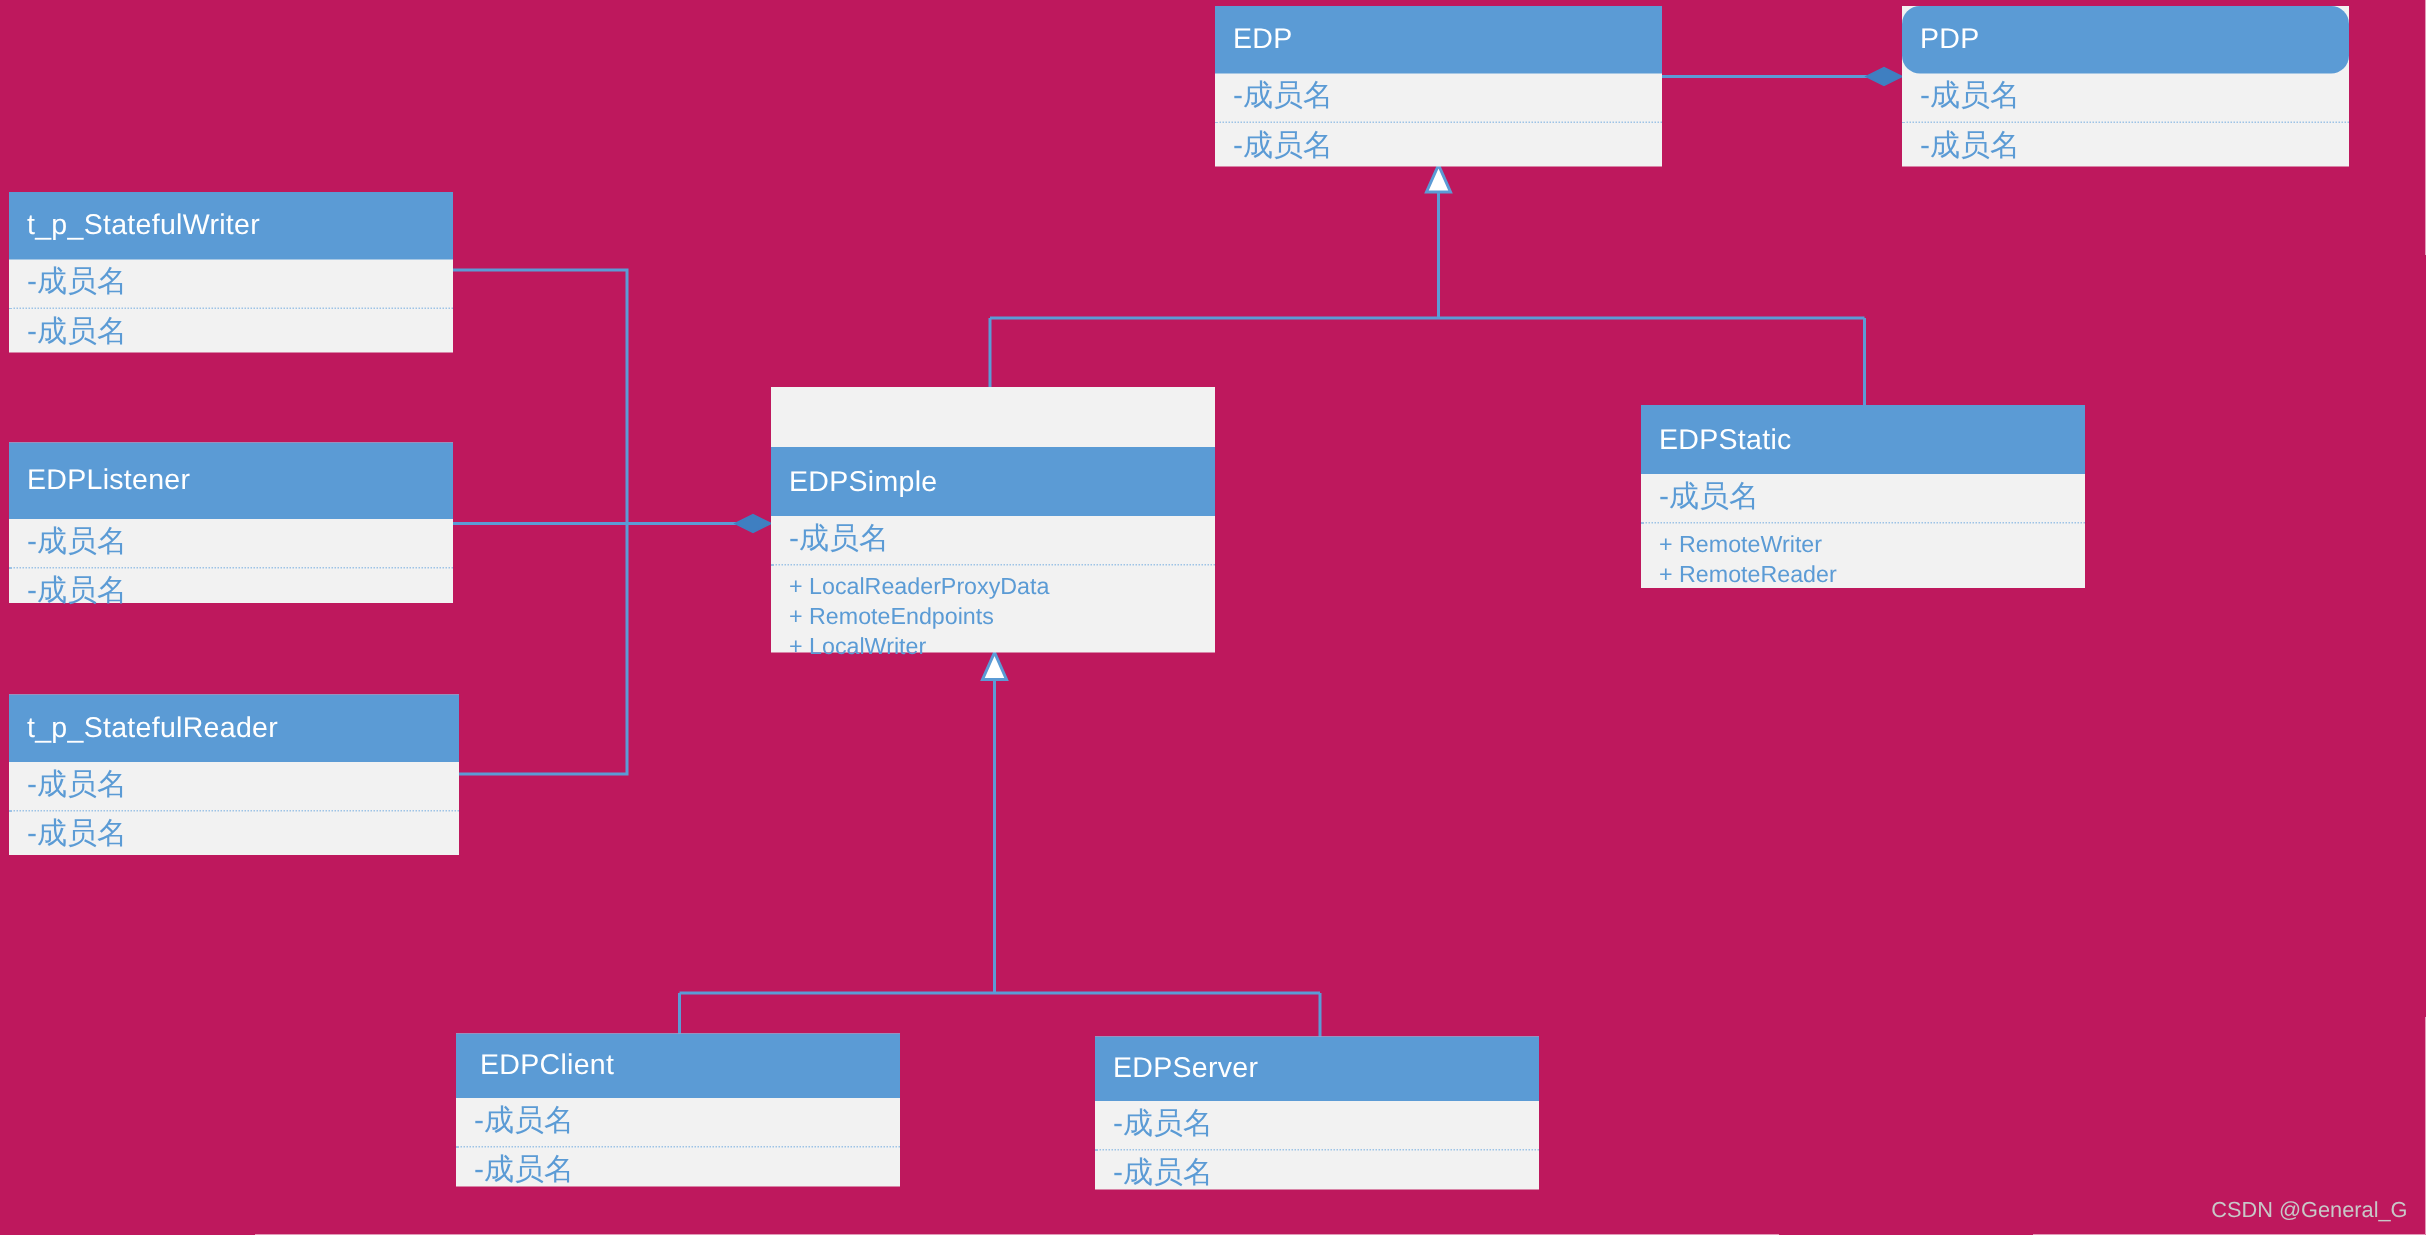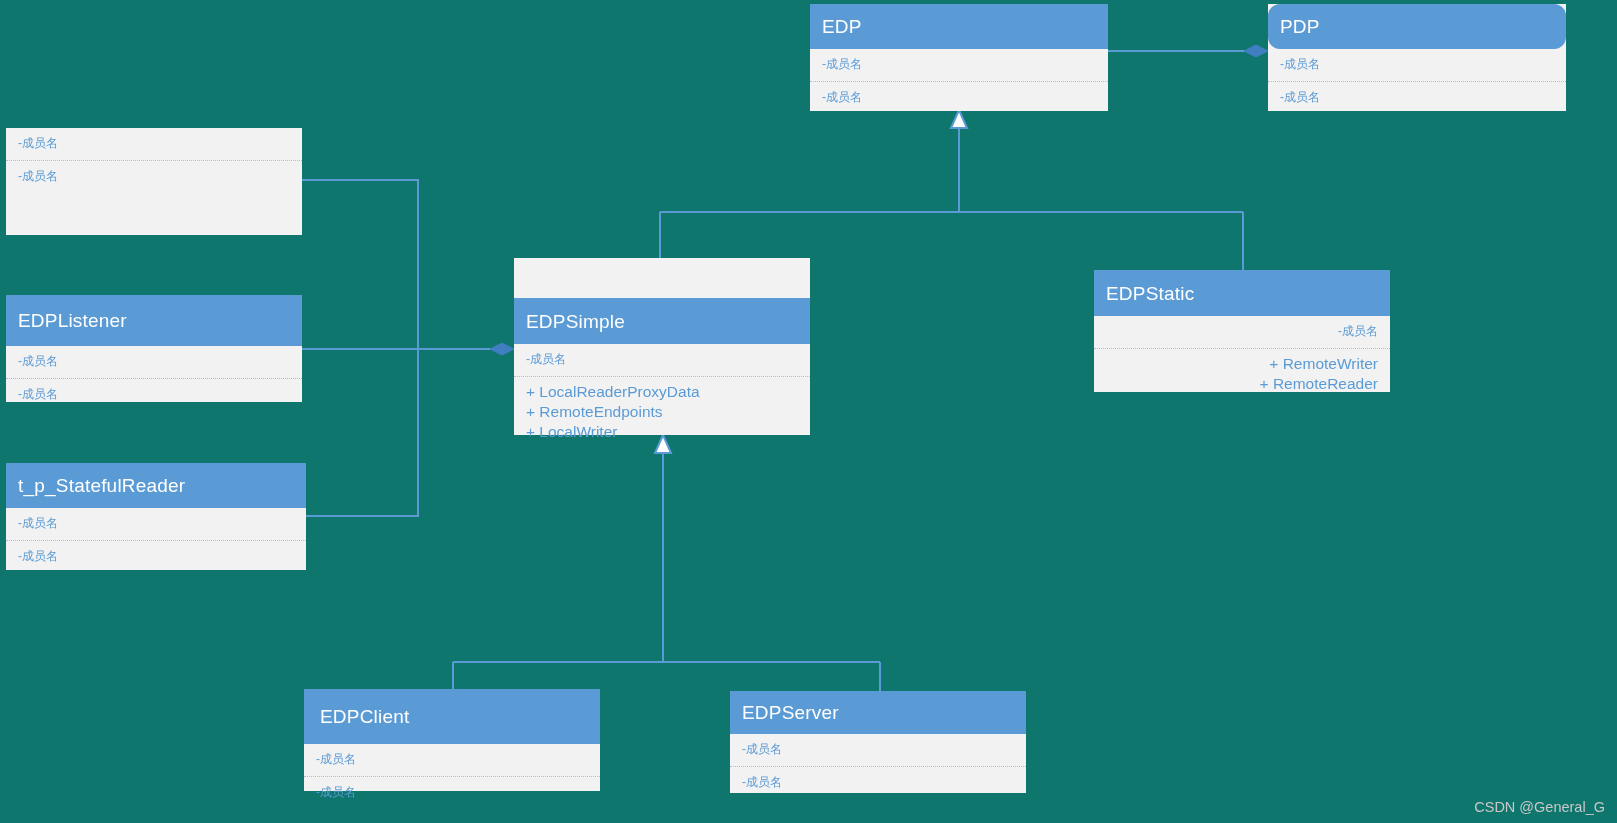--- a/index.html
+++ b/index.html
@@ -8,21 +8,21 @@
     padding: 0;
     background: #ffffff;
   }
   body {
     font-family: "Liberation Sans", sans-serif;
   }
   #canvas {
     position: relative;
     width: 1617px;
     height: 823px;
-    background: #0f766e;
+    background: #be185d;
     overflow: hidden;
   }
   
   #connectors {
     position: absolute;
     left: 0;
     top: 0;
     width: 1617px;
     height: 823px;
     pointer-events: none;
@@ -47,21 +47,21 @@
   }
   .uml-compartment {
     box-sizing: border-box;
     padding: 5px 12px 6px 12px;
   }
   .uml-compartment + .uml-compartment {
     border-top: 1px dotted #9dc3e6;
   }
   .uml-member {
     color: #5b9bd5;
-    font-size: 12px;
+    font-size: 20px;
     line-height: 21px;
     white-space: nowrap;
   }
   .uml-member.op {
     font-size: 15.5px;
     line-height: 20px;
   }
   
   #watermark {
     position: absolute;
@@ -129,20 +129,21 @@
       <div class="uml-class" style="left: 1268px; top: 4px; width: 298px; height: 107px;">
         <div class="uml-header" style="height: 45px; border-radius: 12px;">PDP</div>
         <div class="uml-compartment">
           <div class="uml-member">-成员名</div>
         </div>
         <div class="uml-compartment">
           <div class="uml-member">-成员名</div>
         </div>
       </div>
       <div class="uml-class" style="left: 6px; top: 128px; width: 296px; height: 107px;">
+        <div class="uml-header" style="height: 45px;">t_p_StatefulWriter</div>
         <div class="uml-compartment">
           <div class="uml-member">-成员名</div>
         </div>
         <div class="uml-compartment">
           <div class="uml-member">-成员名</div>
         </div>
       </div>
       <div class="uml-class" style="left: 6px; top: 295px; width: 296px; height: 107px;">
         <div class="uml-header" style="height: 51px;">EDPListener</div>
         <div class="uml-compartment">
@@ -165,32 +166,32 @@
         <div class="uml-header" style="height: 46px; margin-top: 40px;">EDPSimple</div>
         <div class="uml-compartment">
           <div class="uml-member">-成员名</div>
         </div>
         <div class="uml-compartment">
           <div class="uml-member op">+ LocalReaderProxyData</div>
           <div class="uml-member op">+ RemoteEndpoints</div>
           <div class="uml-member op">+ LocalWriter</div>
         </div>
       </div>
-      <div class="uml-class" style="left: 1094px; top: 270px; width: 296px; height: 122px; text-align: right;">
+      <div class="uml-class" style="left: 1094px; top: 270px; width: 296px; height: 122px;">
         <div class="uml-header" style="height: 46px;">EDPStatic</div>
         <div class="uml-compartment">
           <div class="uml-member">-成员名</div>
         </div>
         <div class="uml-compartment">
           <div class="uml-member op">+ RemoteWriter</div>
           <div class="uml-member op">+ RemoteReader</div>
         </div>
       </div>
       <div class="uml-class" style="left: 304px; top: 689px; width: 296px; height: 102px;">
-        <div class="uml-header" style="height: 55px; padding-left: 16px;">EDPClient</div>
+        <div class="uml-header" style="height: 43px; padding-left: 16px;">EDPClient</div>
         <div class="uml-compartment">
           <div class="uml-member">-成员名</div>
         </div>
         <div class="uml-compartment">
           <div class="uml-member">-成员名</div>
         </div>
       </div>
       <div class="uml-class" style="left: 730px; top: 691px; width: 296px; height: 102px;">
         <div class="uml-header" style="height: 43px;">EDPServer</div>
         <div class="uml-compartment">

